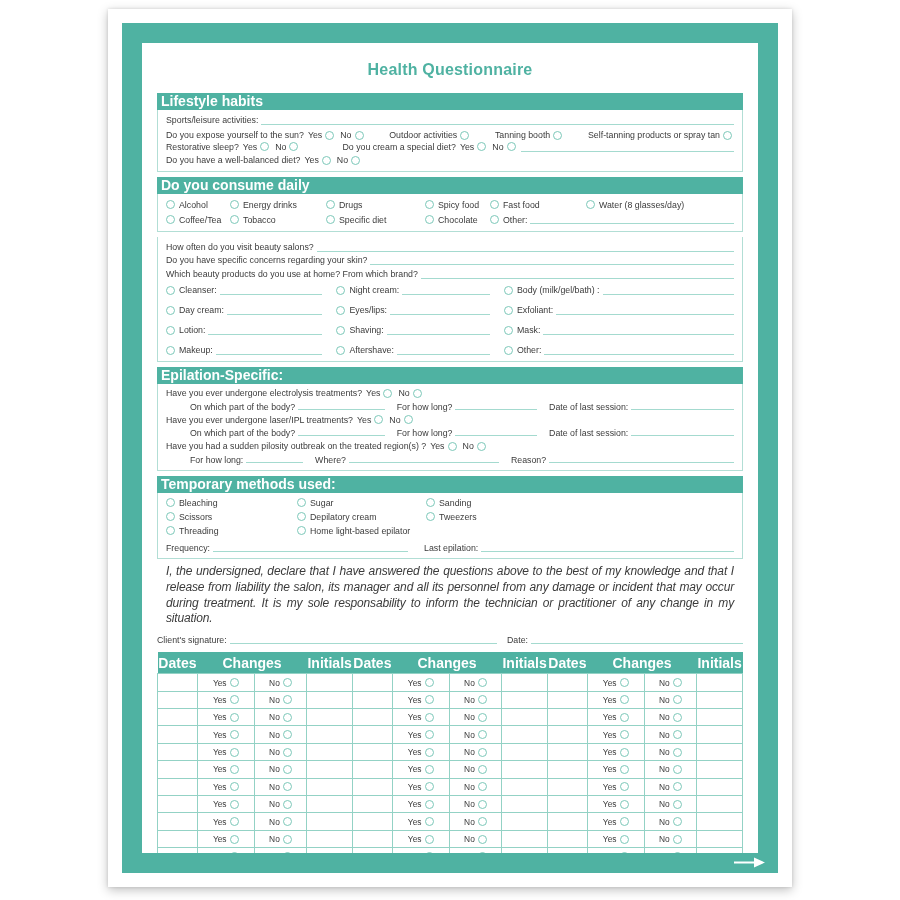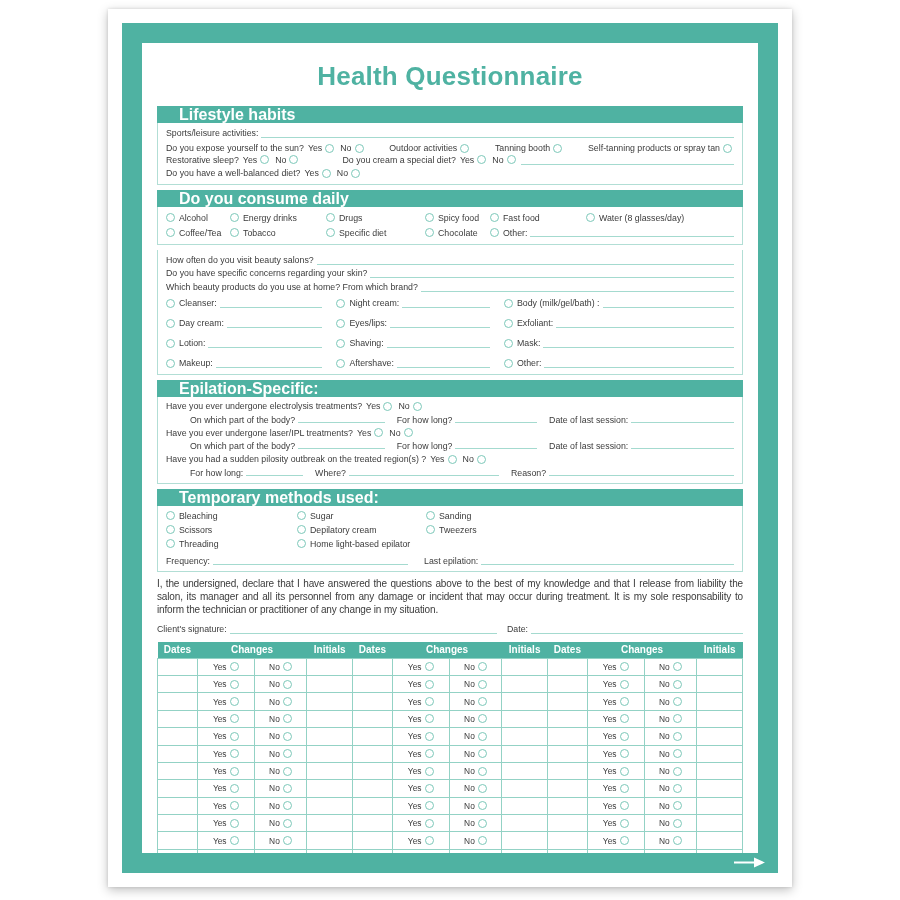--- a/index.html
+++ b/index.html
@@ -10,23 +10,23 @@
     --tline:#93d2c5;
     --txt:#3b3b3b;
   }
   *{box-sizing:border-box;margin:0;padding:0;}
   html,body{width:900px;height:900px;background:#fff;}
   body{font-family:"Liberation Sans","DejaVu Sans",sans-serif;color:var(--txt);}
   .card{width:684px;height:878px;margin:9px auto 0;padding:14px;background:#fff;
         box-shadow:0 3px 10px rgba(0,0,0,.25), 0 0 3px rgba(0,0,0,.12);}
   .frame{width:100%;height:100%;border:20px solid var(--accent);position:relative;background:#fff;}
   .inner{width:100%;height:100%;padding:8px 15px 0;overflow:hidden;font-size:8.8px;}
-  .title{ text-align:center;color:var(--accent);font-size:26px;font-weight:bold;margin:10px 0 14px;letter-spacing:.2px;}
+  .title{ text-align:center;color:var(--accent);font-size:16px;font-weight:bold;margin:10px 0 14px;letter-spacing:.2px;}
   .section{margin-bottom:5px;}
-  .sec-h{background:var(--accent);color:#fff;font-weight:bold;font-size:16px;line-height:11px;padding:3px 22px;}
+  .sec-h{background:var(--accent);color:#fff;font-weight:bold;font-size:14px;line-height:11px;padding:3px 4px;}
   .sec-b{border:1px solid var(--border);border-top:none;padding:3px 8px 4px;}
   .row{display:flex;align-items:center;min-height:13.5px;}
   .lbl{white-space:nowrap;}
   .yn{margin-left:4px;white-space:nowrap;}
   .circle{width:9px;height:9px;border:1px solid var(--circ);border-radius:50%;background:#fff;flex:none;display:inline-block;margin:0 2px 0 3px;}
   .wline{flex:1;border-bottom:1px solid var(--line);height:8px;align-self:flex-end;margin:0 0 2px 3px;min-width:12px;}
   .ci{display:flex;align-items:center;min-height:13px;}
   .ci .circle{margin:0 4px 0 0;}
   
   .spread{justify-content:space-between;align-items:flex-end;}
@@ -46,27 +46,27 @@
   .g-c{flex:1;}
   .g-d{width:23%;padding-right:12px;}
   .g-e{width:36%;padding-right:12px;}
   
   .temp-grid{display:grid;grid-template-columns:131px 129px 130px 1fr;}
   .temp-col{display:flex;flex-direction:column;gap:1px;}
   .freq-row{display:flex;align-items:center;margin-top:4px;min-height:13px;}
   .freq-line{flex:0 0 195px;}
   .lastep{margin-left:16px;}
   
-  .decl{font-size:10px;line-height:1.32;text-align:justify;letter-spacing:-0.15px;margin:2px 0 6px;}
+  .decl{font-size:12px;line-height:1.32;text-align:justify;letter-spacing:-0.15px;margin:2px 9px 6px;font-style:italic;}
   .sig-row{display:flex;align-items:center;margin-bottom:6px;min-height:13px;}
   .date-lbl{margin-left:10px;}
   .date-line{flex:0 0 212px;}
   
   table{width:100%;border-collapse:collapse;table-layout:fixed;}
-  th{background:var(--accent);color:#fff;font-size:10px;font-weight:bold;padding:2.5px 0;border:0;}
+  th{background:var(--accent);color:#fff;font-size:14px;font-weight:bold;padding:2.5px 0;border:0;}
   td{border:1px solid var(--tline);height:17.4px;font-size:8.4px;padding:0;}
   td .cellwrap{display:flex;align-items:center;justify-content:center;}
   td .circle{margin:0 0 0 3px;}
   
   .arrow{position:absolute;right:-8px;bottom:-16px;width:32px;height:13px;}
 </style>
 </head>
 <body>
 
 <div class="card">

